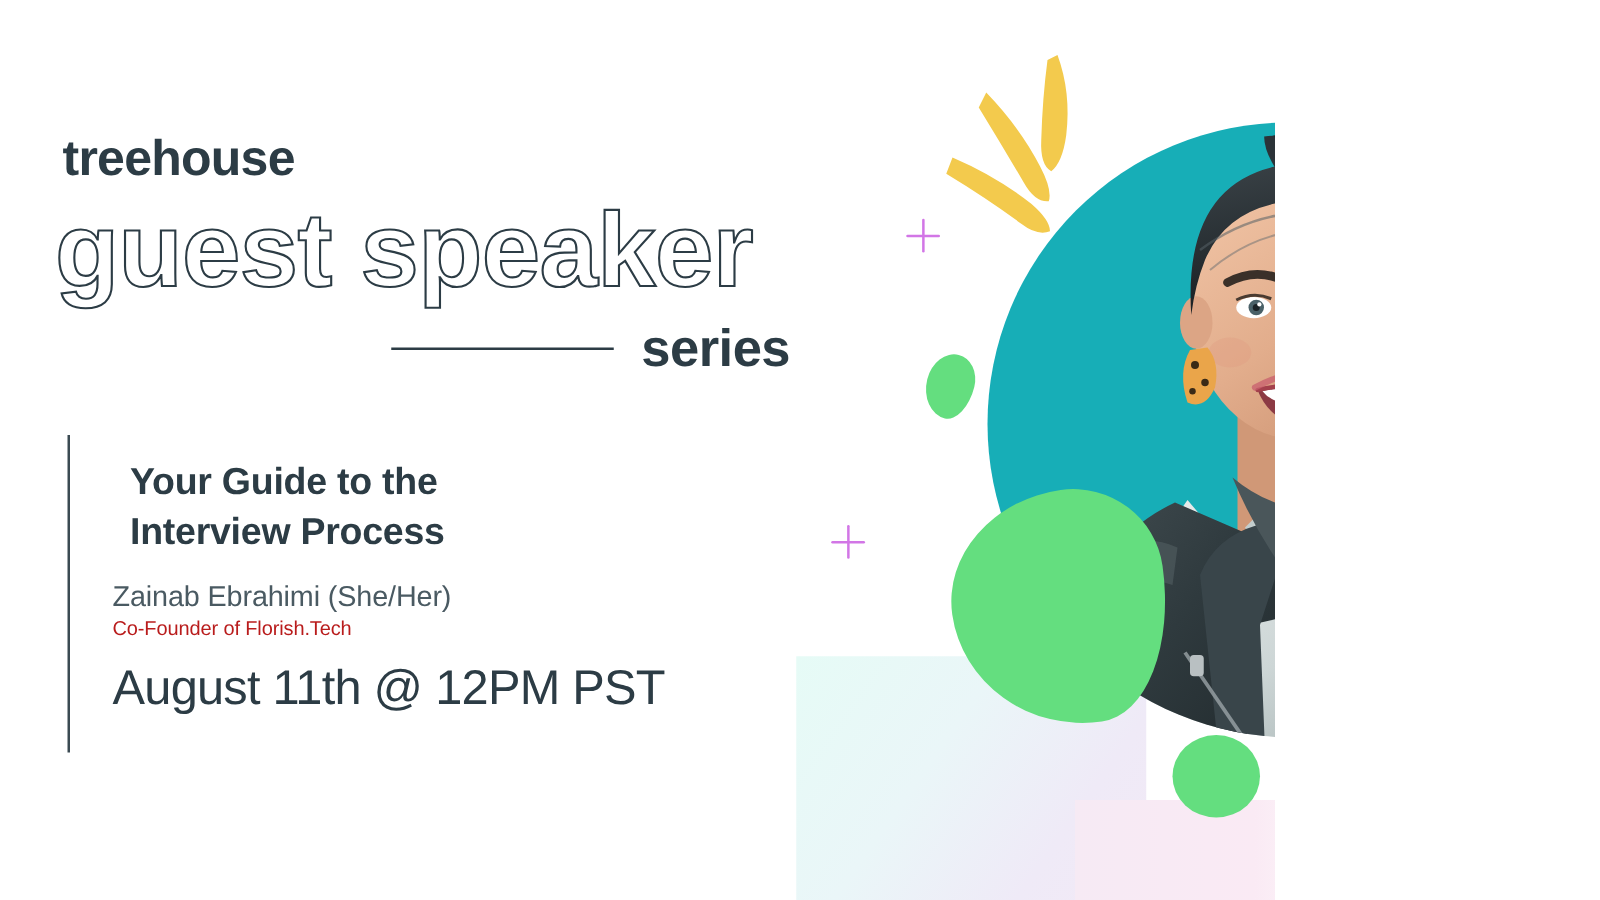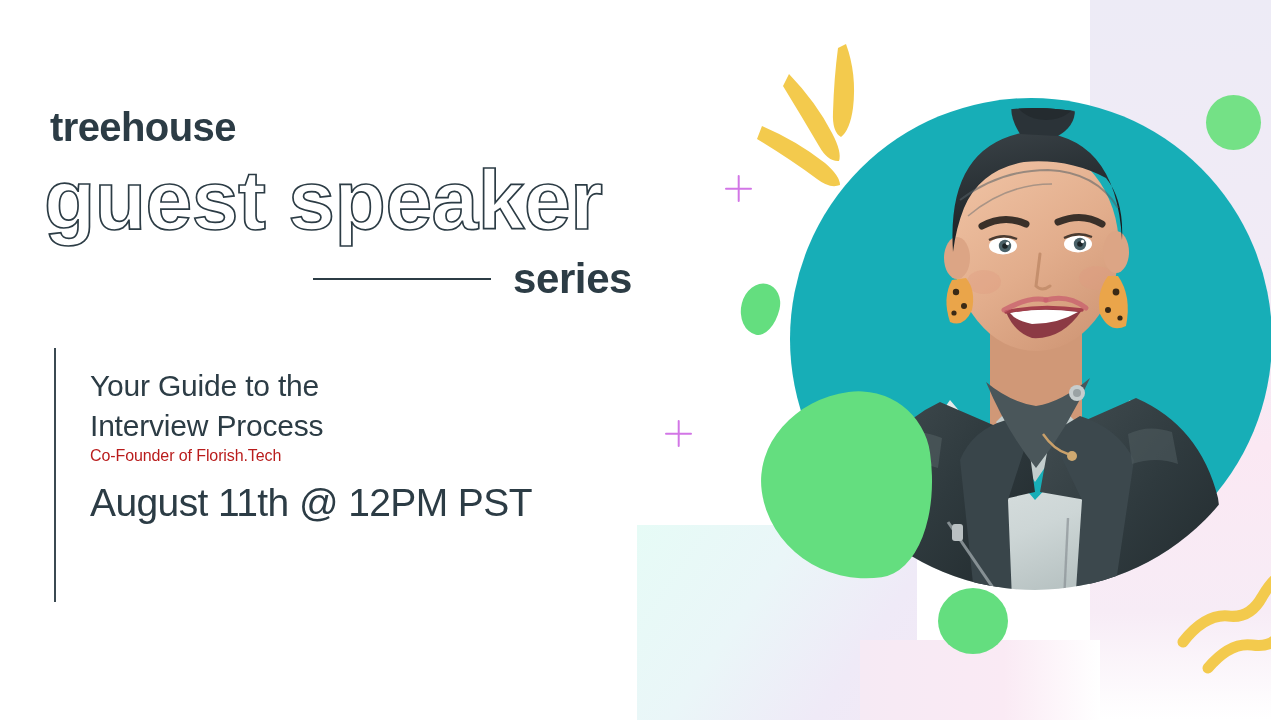--- a/index.html
+++ b/index.html
@@ -8,21 +8,21 @@
     background: #ffffff;
   }
   body {
     width: 1280px;
     height: 720px;
     overflow: hidden;
     font-family: "Liberation Sans", sans-serif;
   }
   #stage {
     position: relative;
-    width: 1271px;
+    width: 1020px;
     height: 720px;
     background: #ffffff;
     overflow: hidden;
   }
 
   
   .panel-bottom-left {
     position: absolute;
     left: 637px;
     top: 525px;
@@ -188,24 +188,25 @@
   }
 
   .detail-block {
     position: absolute;
     left: 90px;
     top: 366px;
     width: 520px;
   }
   .talk-title {
     font-size: 30px;
-    font-weight: 400;
+    font-weight: 700;
     line-height: 1.32;
     color: #2c3c45;
     letter-spacing: -0.2px;
+    margin-left: 14px;
   }
   .speaker-name {
     margin-top: 17px;
     font-size: 23px;
     font-weight: 400;
     line-height: 1.33;
     color: #4a5a62;
     letter-spacing: -0.1px;
   }
   .speaker-role {
@@ -367,17 +368,18 @@
     <div class="series-word">series</div>
   </div>
 
   <div class="accent-bar"></div>
 
   <div class="detail-block">
     <div class="talk-title">
       <div>Your Guide to the</div>
       <div>Interview Process</div>
     </div>
+    <div class="speaker-name">Zainab Ebrahimi (She/Her)</div>
     <div class="speaker-role">Co-Founder of Florish.Tech</div>
     <div class="datetime">August 11th @ 12PM PST</div>
   </div>
 
 </div>
 
 </body></html>

